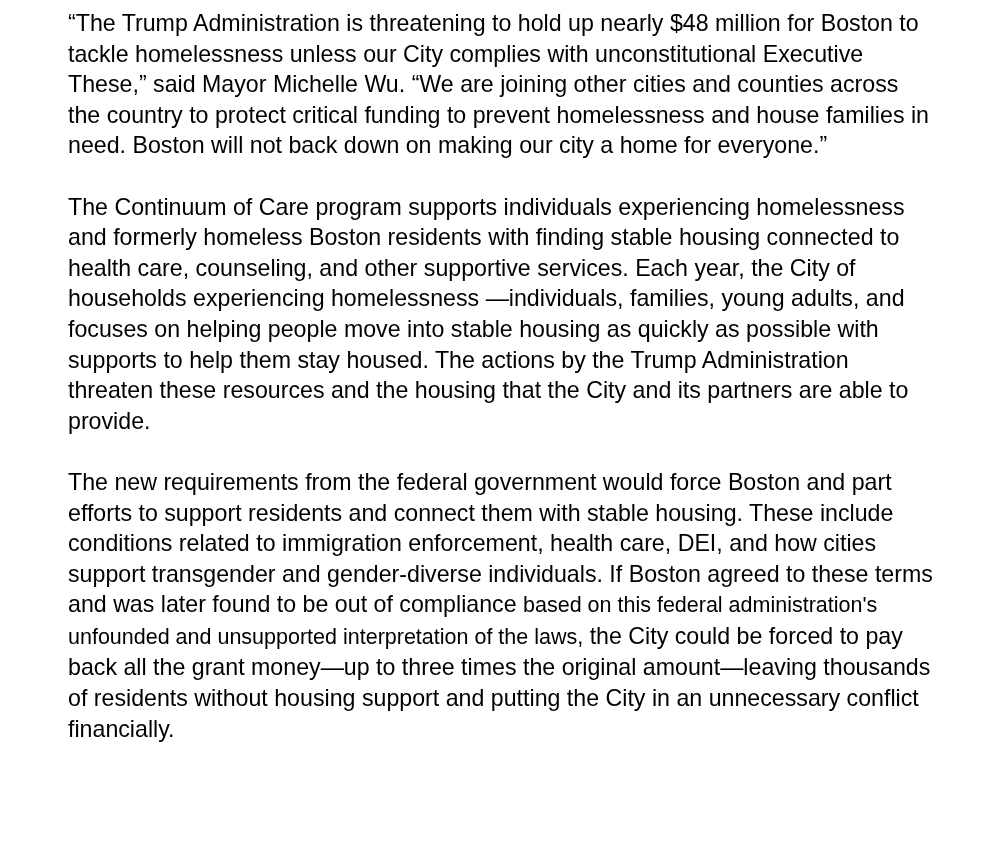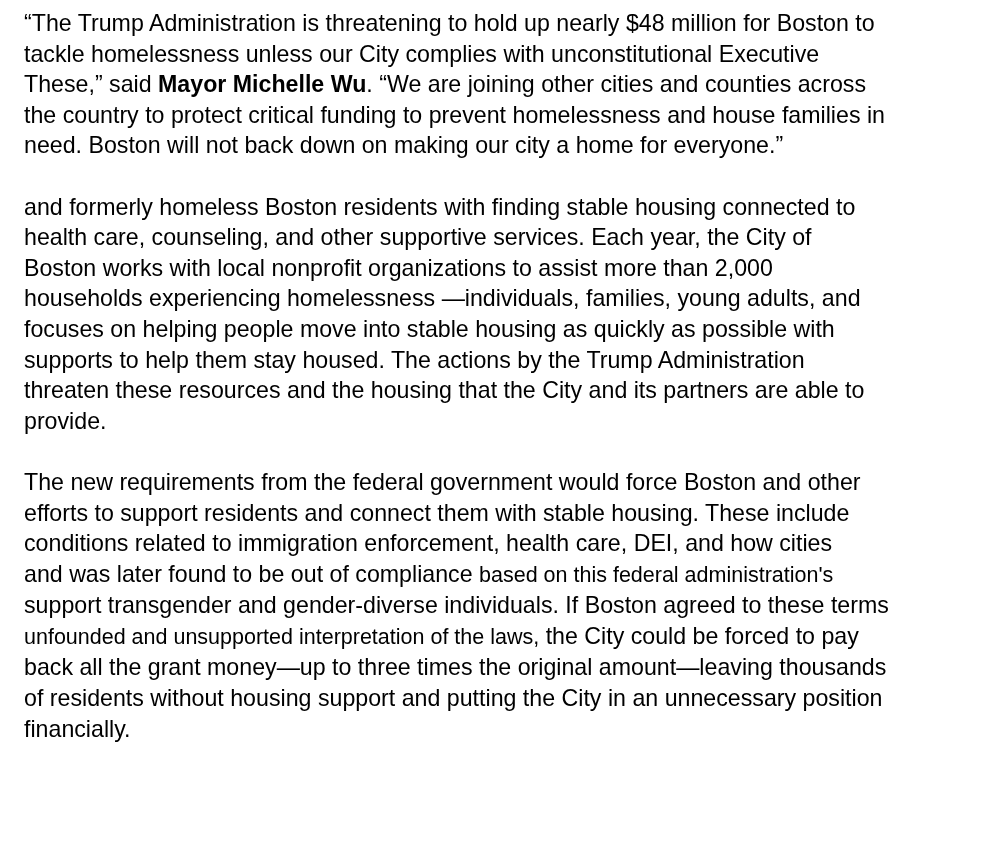--- a/index.html
+++ b/index.html
@@ -3,51 +3,51 @@
 <meta charset="utf-8">
 <style>
   html, body { margin: 0; padding: 0; background: #ffffff; }
   body { width: 1000px; height: 845px; overflow: hidden; }
   .doc {
     position: absolute; left: 24px; top: 8px; width: 970px;
     font-family: "Liberation Sans", sans-serif;
     font-size: 23.2px; line-height: 30.6px; color: #000000;
   }
   .para { margin: 0 0 30.6px 0; }
-  .line { display: block; white-space: nowrap; }
+  .line { display: block; white-space: nowrap; margin-left: 44px; }
   .small { font-size: 21.5px; }
-  b { font-weight: bold; }
+  b { font-weight: normal; }
 </style>
 </head>
 <body>
 
 <div class="doc">
   <p class="para">
     <span class="line">“The Trump Administration is threatening to hold up nearly $48 million for Boston to</span>
     <span class="line">tackle homelessness unless our City complies with unconstitutional Executive</span>
     <span class="line"><span>These,” said </span><b>Mayor Michelle Wu</b><span>. “We are joining other cities and counties across</span></span>
     <span class="line">the country to protect critical funding to prevent homelessness and house families in</span>
     <span class="line">need. Boston will not back down on making our city a home for everyone.”</span>
   </p>
 
   <p class="para">
+    <span class="line">The Continuum of Care program supports individuals experiencing homelessness</span>
     <span class="line">and formerly homeless Boston residents with finding stable housing connected to</span>
     <span class="line">health care, counseling, and other supportive services. Each year, the City of</span>
-    <span class="line">Boston works with local nonprofit organizations to assist more than 2,000</span>
     <span class="line">households experiencing homelessness —individuals, families, young adults, and</span>
     <span class="line">focuses on helping people move into stable housing as quickly as possible with</span>
     <span class="line">supports to help them stay housed. The actions by the Trump Administration</span>
     <span class="line">threaten these resources and the housing that the City and its partners are able to</span>
     <span class="line">provide.</span>
   </p>
 
   <p class="para">
-    <span class="line">The new requirements from the federal government would force Boston and other</span>
+    <span class="line">The new requirements from the federal government would force Boston and part</span>
     <span class="line">efforts to support residents and connect them with stable housing. These include</span>
     <span class="line">conditions related to immigration enforcement, health care, DEI, and how cities</span>
+    <span class="line">support transgender and gender-diverse individuals. If Boston agreed to these terms</span>
     <span class="line"><span>and was later found to be out of compliance </span><span class="small">based on this federal administration's</span></span>
-    <span class="line">support transgender and gender-diverse individuals. If Boston agreed to these terms</span>
     <span class="line"><span class="small">unfounded and unsupported interpretation of the laws,</span><span> the City could be forced to pay</span></span>
     <span class="line">back all the grant money—up to three times the original amount—leaving thousands</span>
-    <span class="line">of residents without housing support and putting the City in an unnecessary position</span>
+    <span class="line">of residents without housing support and putting the City in an unnecessary conflict</span>
     <span class="line">financially.</span>
   </p>
 </div>
 
 </body></html>

